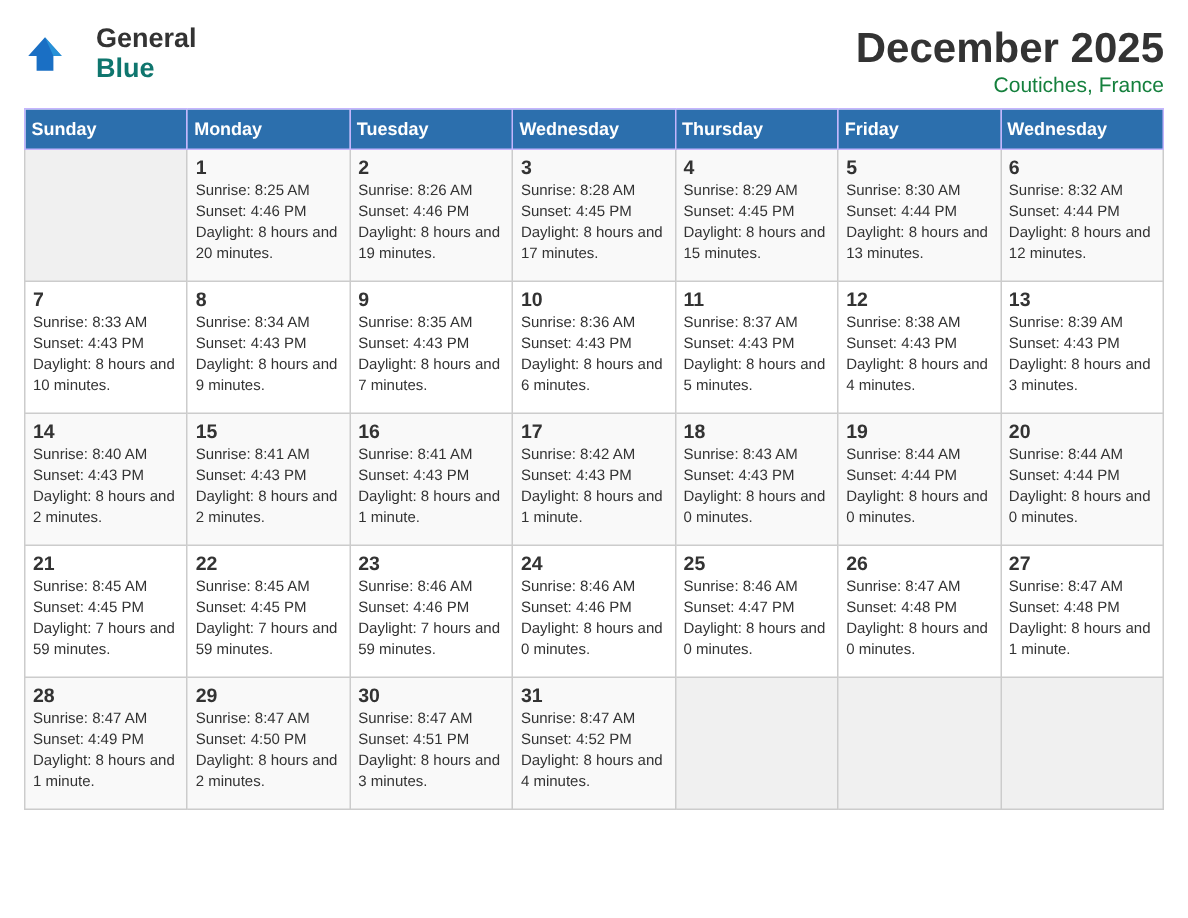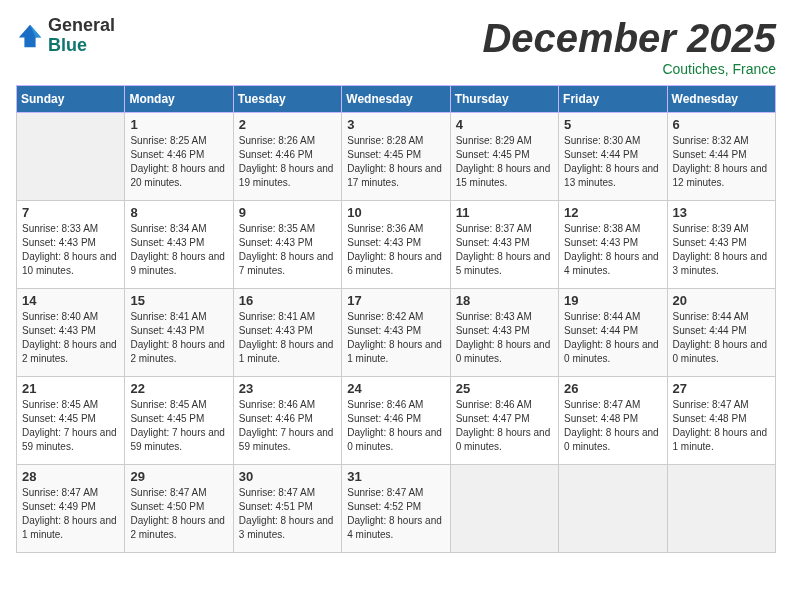--- a/index.html
+++ b/index.html
@@ -12,41 +12,40 @@
     }
     .header {
       display: flex;
       justify-content: space-between;
       align-items: flex-start;
       margin-bottom: 8px;
     }
     .logo {
       display: flex;
       align-items: center;
-      gap: 4px;
+      gap: 20px;
     }
     .logo-text {
       font-size: 18px;
       font-weight: bold;
       line-height: 1.1;
     }
     .logo-text .general { color: #333; }
     .logo-text .blue { color: #0f766e; }
     .logo-icon {
       width: 28px;
       height: 28px;
     }
     .title-block {
       text-align: right;
     }
     .month-title {
-      font-size: 40px;
+      font-size: 28px;
       font-weight: bold;
       color: #333;
-      font-style: italic;
     }
     .location {
       font-size: 14px;
       color: #15803d;
     }
     table {
       width: 100%;
       border-collapse: collapse;
       font-size: 10.5px;
     }

